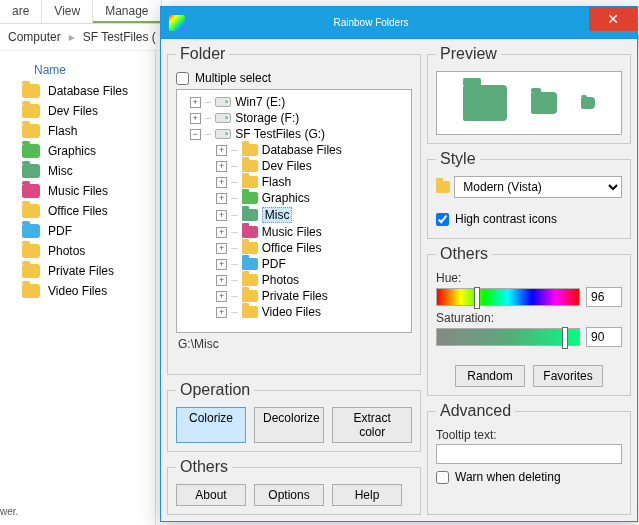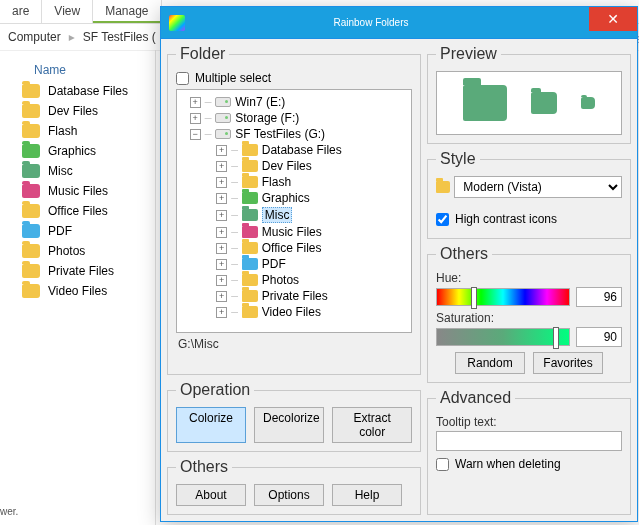--- a/index.html
+++ b/index.html
@@ -58,21 +58,21 @@
 
 select { width: 100%; border: 1px solid #adadad; padding: 2px 4px; background: #fff; }
 .style-line { display: flex; align-items: center; gap: 4px; margin-bottom: 14px; }
 .mini-folder { width: 16px; height: 12px; border-radius: 1px 2px 2px 1px; position: relative; display: inline-block; }
 .mini-folder::before { content:""; position:absolute; top:-3px; left:0; width:7px; height:3px; background:inherit; border-radius:1px 1px 0 0; }
 
 .hue-bar { height: 18px; border: 1px solid #adadad; background: linear-gradient(to right, #f00,#ff0,#0f0,#0ff,#00f,#f0f,#f00); position: relative; flex:1; }
 .sat-bar { height: 18px; border: 1px solid #adadad; background: linear-gradient(to right,#888,#5aaa7a,#00ff80); position: relative; flex:1; }
 .slider-thumb { position: absolute; top: -2px; width: 6px; height: 22px; background: #fff; border: 1px solid #666; }
 .color-row { display: flex; align-items: center; gap: 6px; margin-bottom: 4px; }
-.spin { width: 46px; border: 1px solid #adadad; padding: 2px 4px; text-align: right; background: #fff; }
+.spin { width: 36px; border: 1px solid #adadad; padding: 2px 4px; text-align: left; background: #fff; }
 
 .label { font-size: 12px; color: #333; margin-bottom: 2px; }
 input[type=text].tt { width: 100%; border: 1px solid #adadad; padding: 2px 4px; background: #fff; margin-bottom: 6px; }
 input[type=checkbox] { width: 13px; height: 13px; }
 
 .left-divider { position: absolute; left: 155px; top: 50px; bottom: 0; width: 1px; background: #e0e0e0; }
 .filter-label { position: absolute; right: -2px; top: 32px; color: #8aa0c8; font-size: 12px; }
 .bottom-left { position: absolute; left: 0; bottom: 8px; color: #555; font-size: 10px; }
 </style>
 </head>
@@ -317,21 +317,21 @@
             </div>
           <input class="spin" value="96" style="">
         </div>
         <div class="label">Saturation:</div>
         <div class="color-row">
           <div class="sat-bar">
               <div class="slider-thumb" style="left:88%"></div>
             </div>
           <input class="spin" value="90" style="">
         </div>
-        <div class="btn-row" style="justify-content:center; margin-top:5px;">
+        <div class="btn-row" style="justify-content:center; margin-top:18px;">
           <div class="btn">Random</div>
           <div class="btn">Favorites</div>
         </div>
       </fieldset>
 
       <fieldset style="flex:1;">
         <legend>Advanced</legend>
         <div class="label">Tooltip text:</div>
         <input type="text" class="tt" value="" style="">
         <label class="multiple-row">

